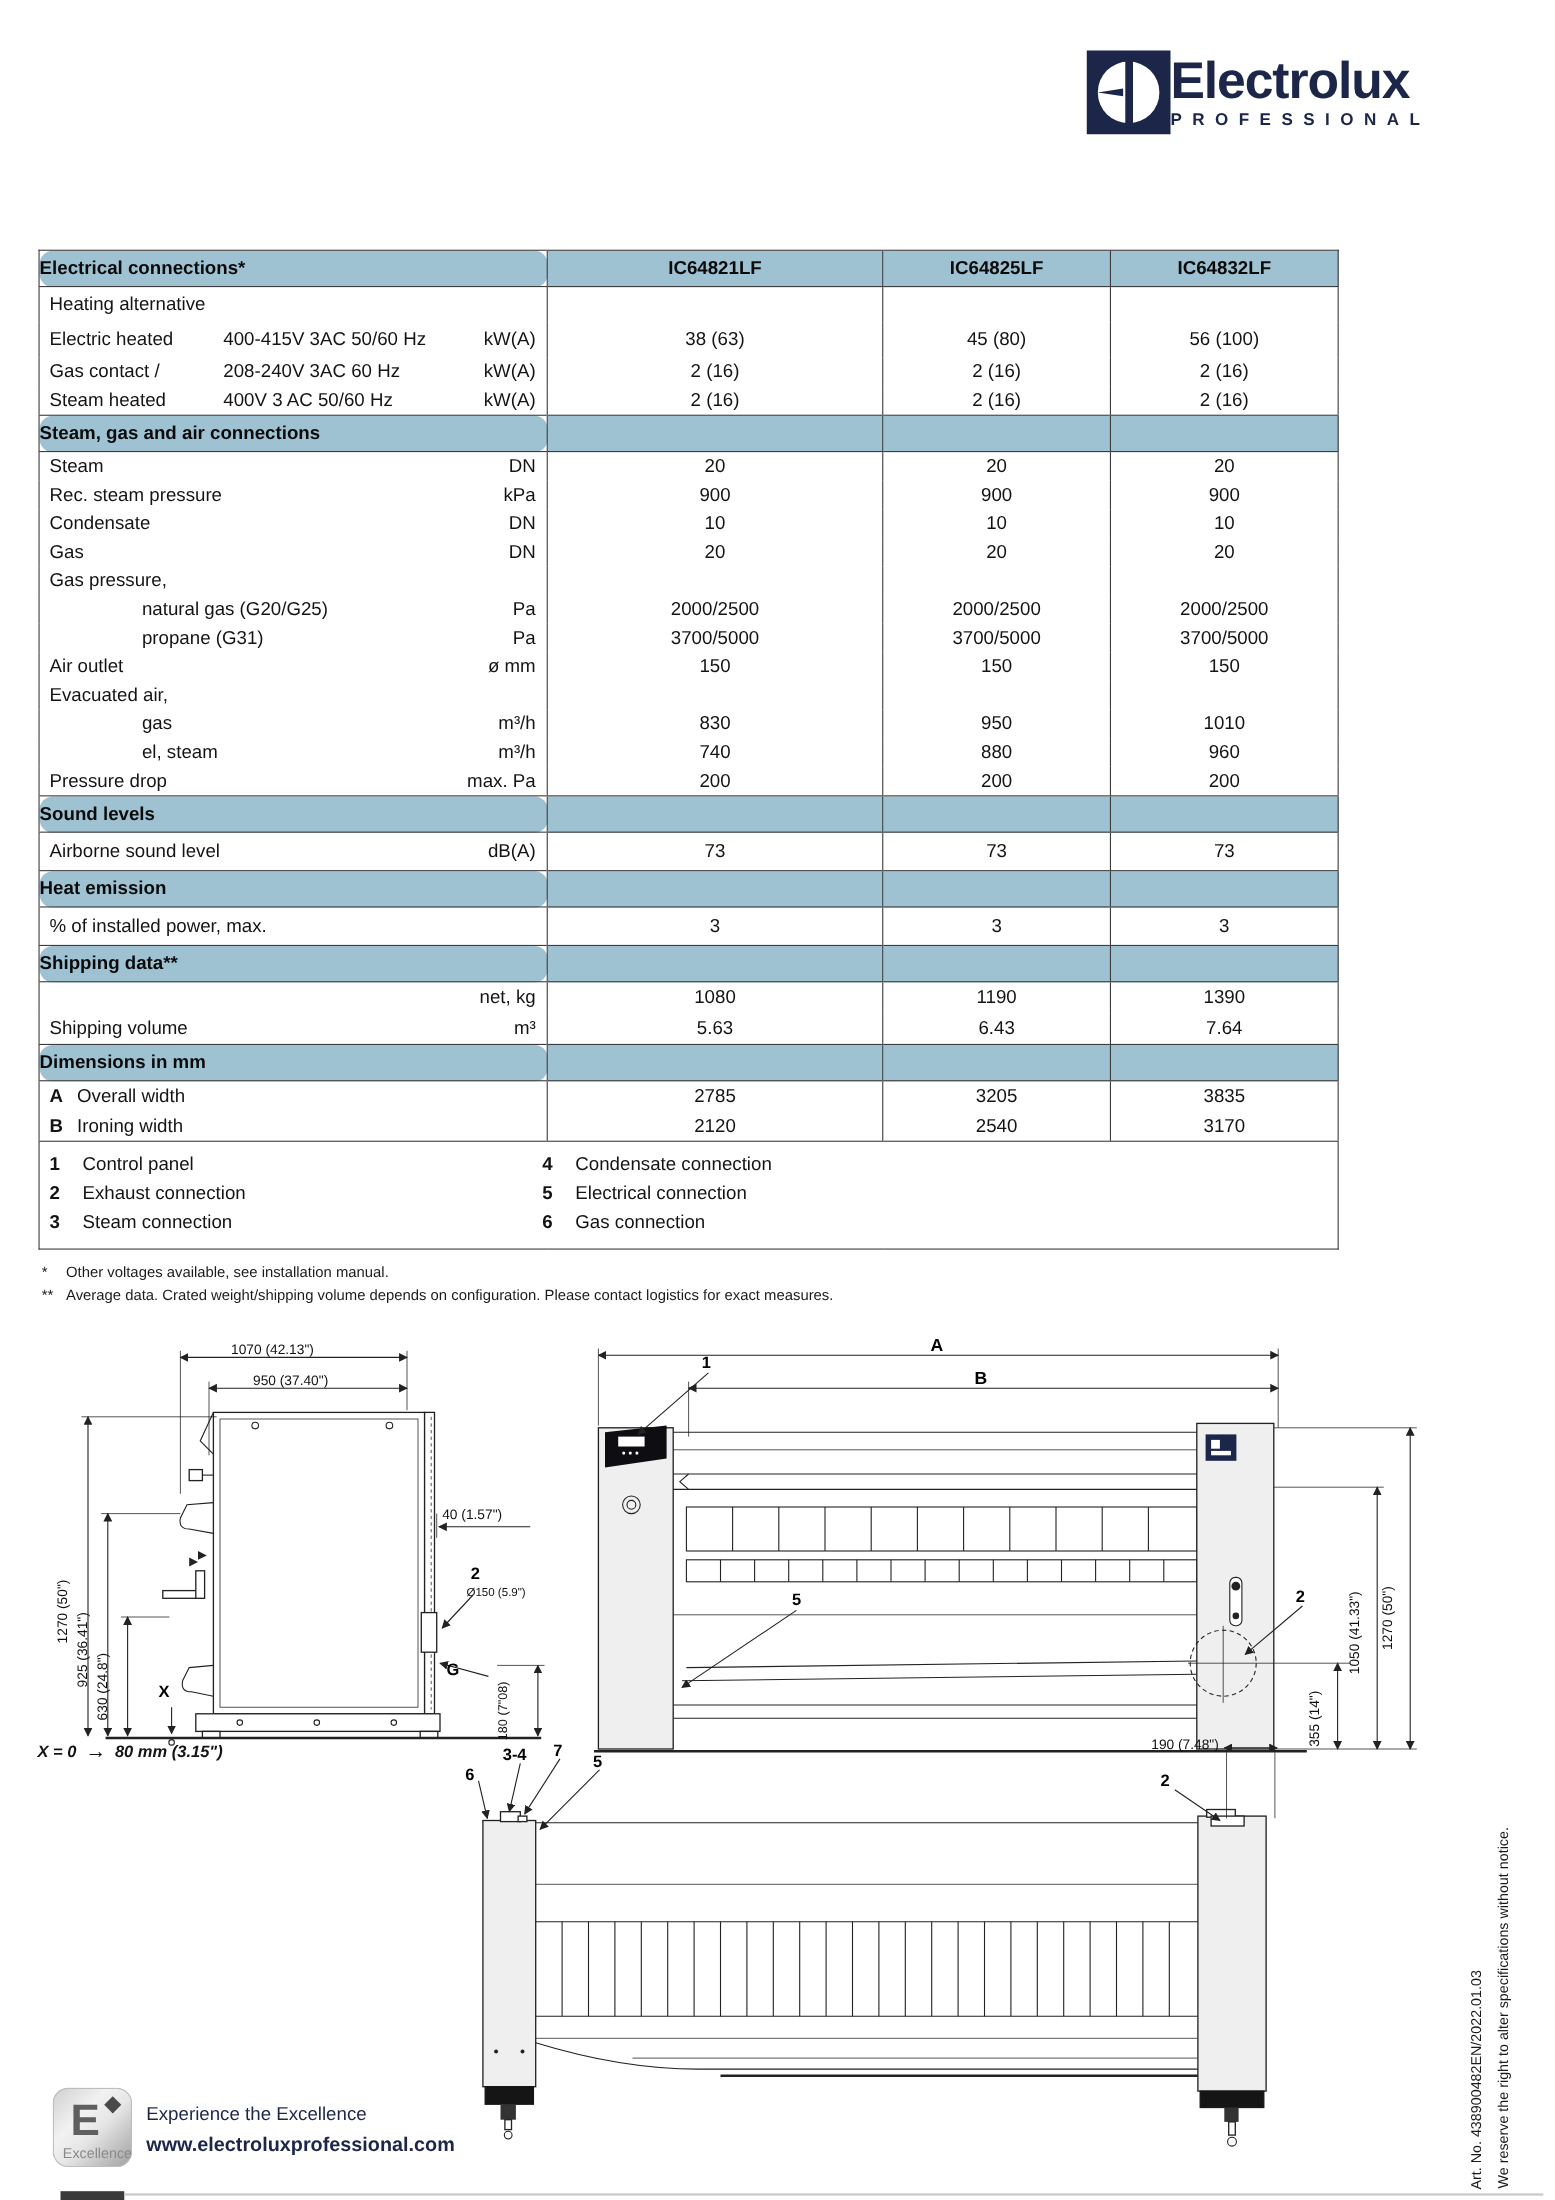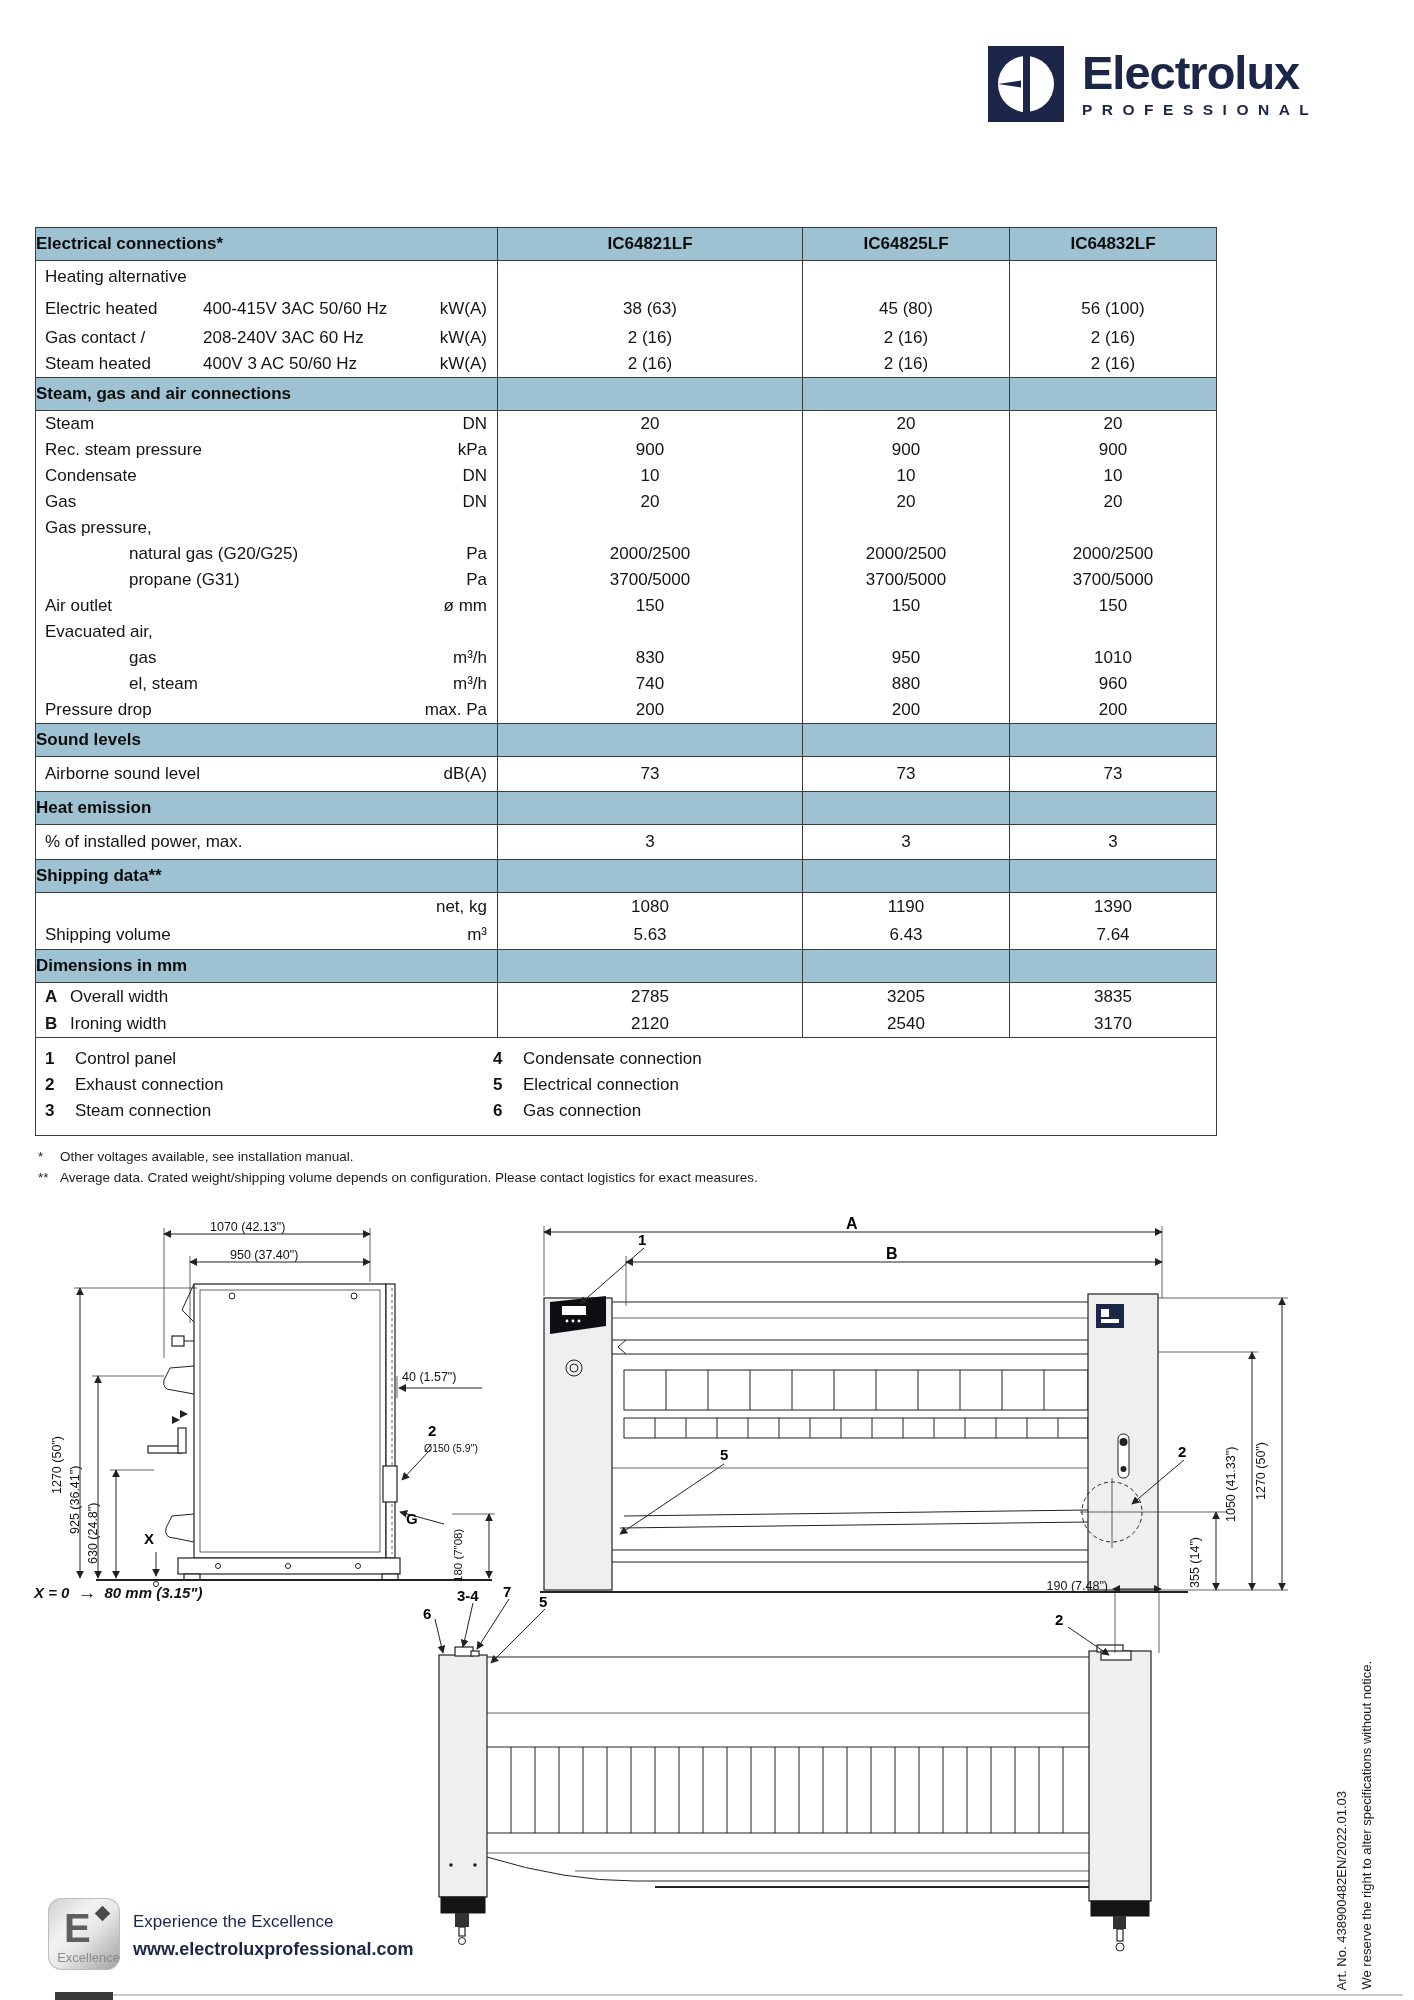--- a/index.html
+++ b/index.html
@@ -2,31 +2,31 @@
 <html><head>
 <meta charset="utf-8">
 <style>
   html,body{margin:0;padding:0;background:#e8e8e8;}
   .page{position:relative;width:1414px;height:2000px;background:#ffffff;
         font-family:"Liberation Sans",sans-serif;color:#141414;overflow:hidden;margin:0 auto;}
 
   
   .logo{position:absolute;left:988px;top:46px;display:flex;}
   .logo-mark{width:76px;height:76px;background:#1b2649;position:relative;flex:none;}
-  .logo-text{margin-left:18px;padding-top:2px;}
+  .logo-text{padding-top:2px;}
   .brand{font-size:47px;font-weight:600;color:#1b2649;letter-spacing:-1px;line-height:50px;}
   .brand-sub{font-size:15.5px;font-weight:700;color:#1b2649;letter-spacing:9.5px;margin-top:3px;white-space:nowrap;}
 
   
   table.spec{position:absolute;left:35px;top:227px;width:1181px;border-collapse:collapse;
              table-layout:fixed;font-size:17px;border:1.6px solid #3c3c3c;}
   table.spec td{padding:0;vertical-align:middle;height:26px;}
   tr.hdr td{background:#9fc2d3;font-weight:700;height:32px;border-bottom:1px solid #3c3c3c;color:#0b0b0b;}
   tr.band td{background:#9fc2d3;height:32px;border-top:1px solid #3c3c3c;border-bottom:1px solid #3c3c3c;}
-  td.bt{font-weight:700;padding-left:9px;color:#0b0b0b;}
+  td.bt{font-weight:700;padding-left:9px;color:#0b0b0b;border-radius:12px;}
   td.vcell{text-align:center;border-left:1px solid #3c3c3c;}
   tr.tall td{height:32px;}
   tr.roomy td{height:34px;}
   tr.ship td{height:28px;}
   tr.dims td{height:27px;}
   .lc{display:flex;align-items:center;padding:0 10px 0 9px;}
   .lbl{white-space:nowrap;}
   .lblfix{width:158px;flex:none;}
   .spec-mid{flex:1;white-space:nowrap;}
   .unit{margin-left:auto;white-space:nowrap;}

